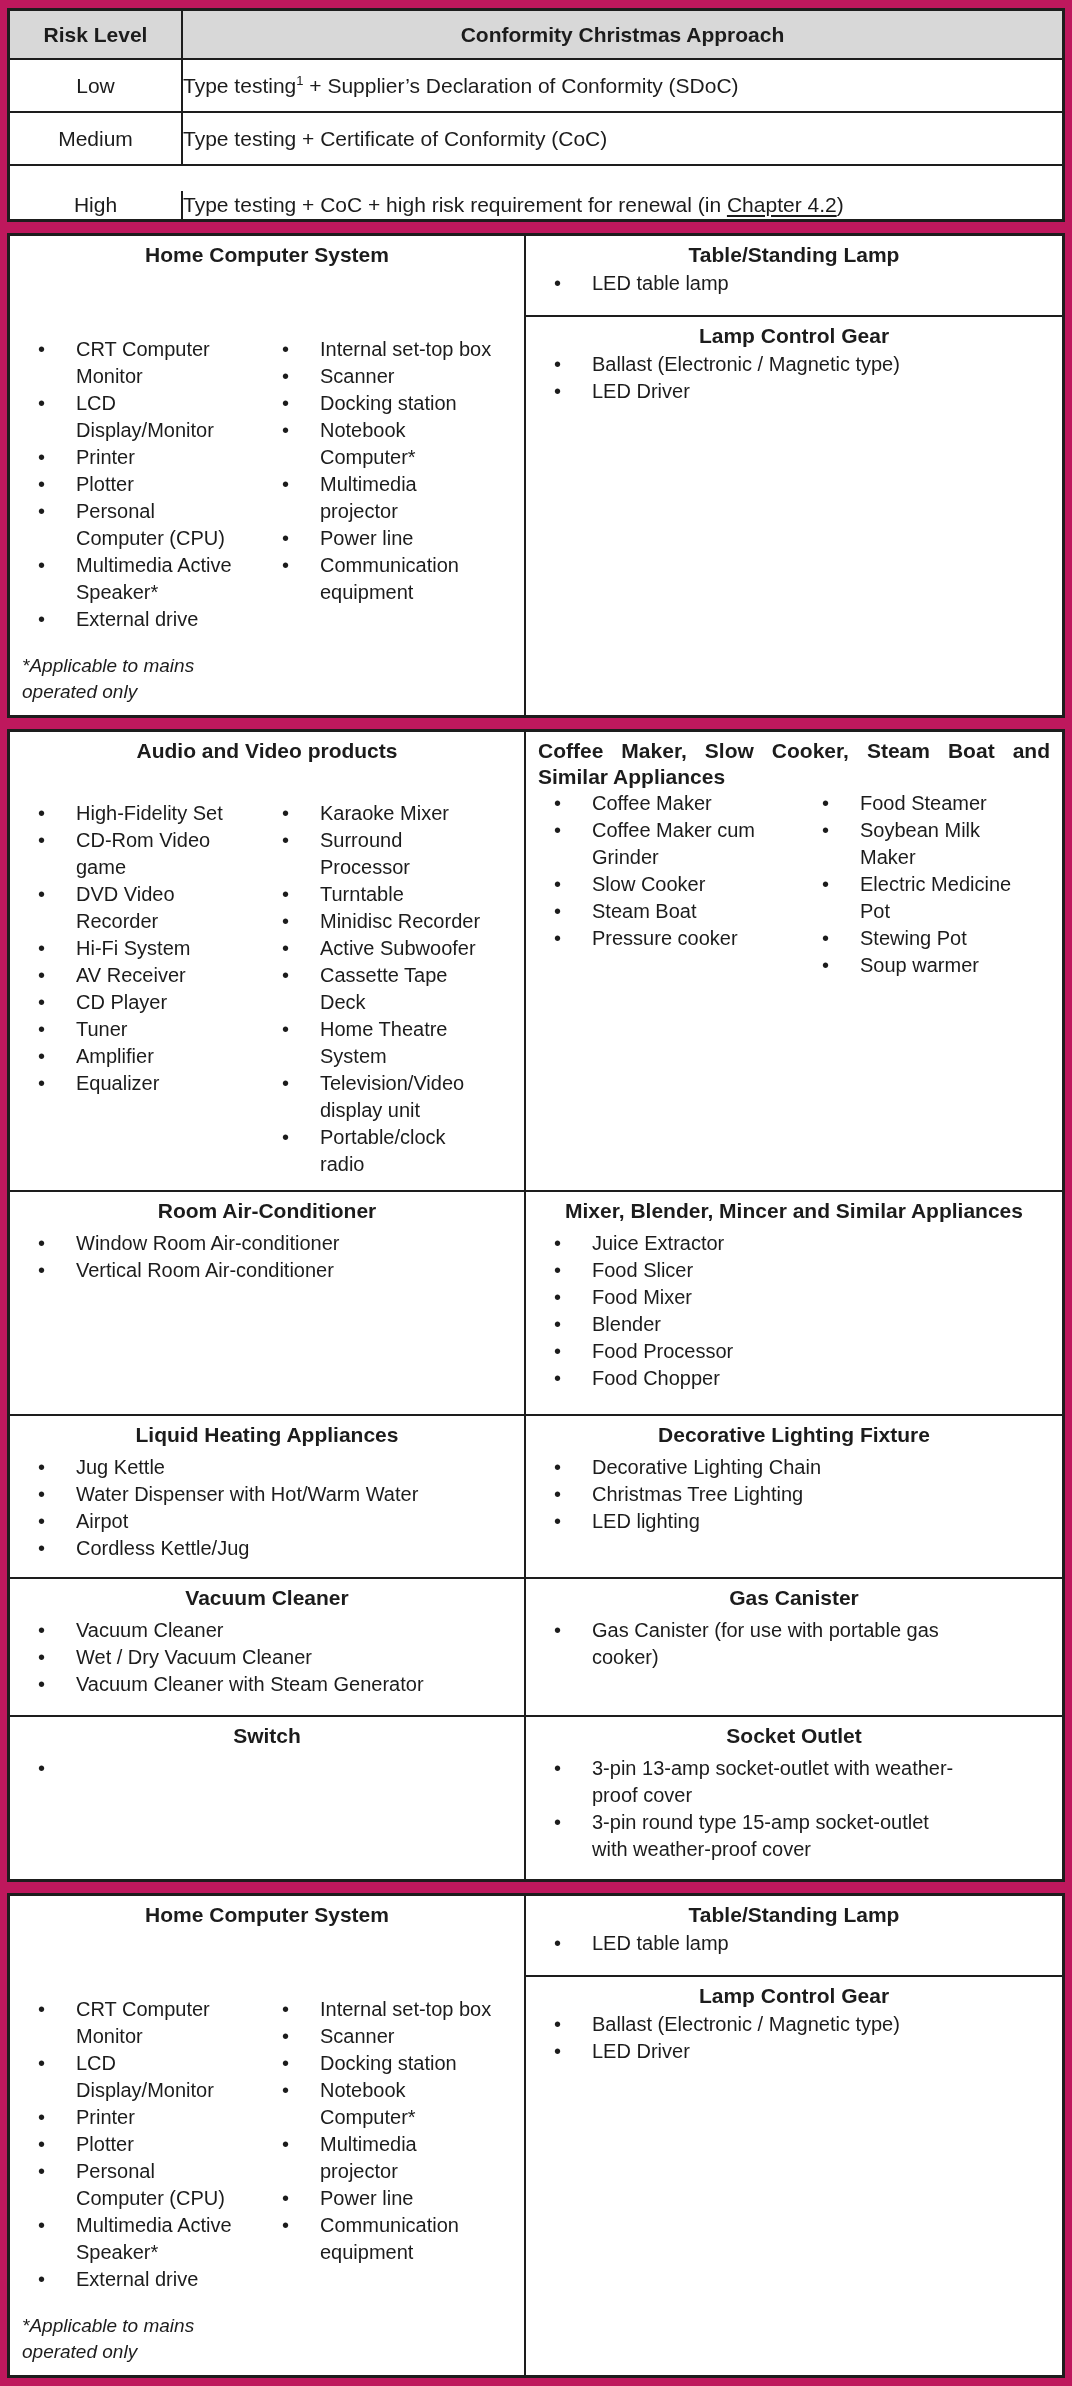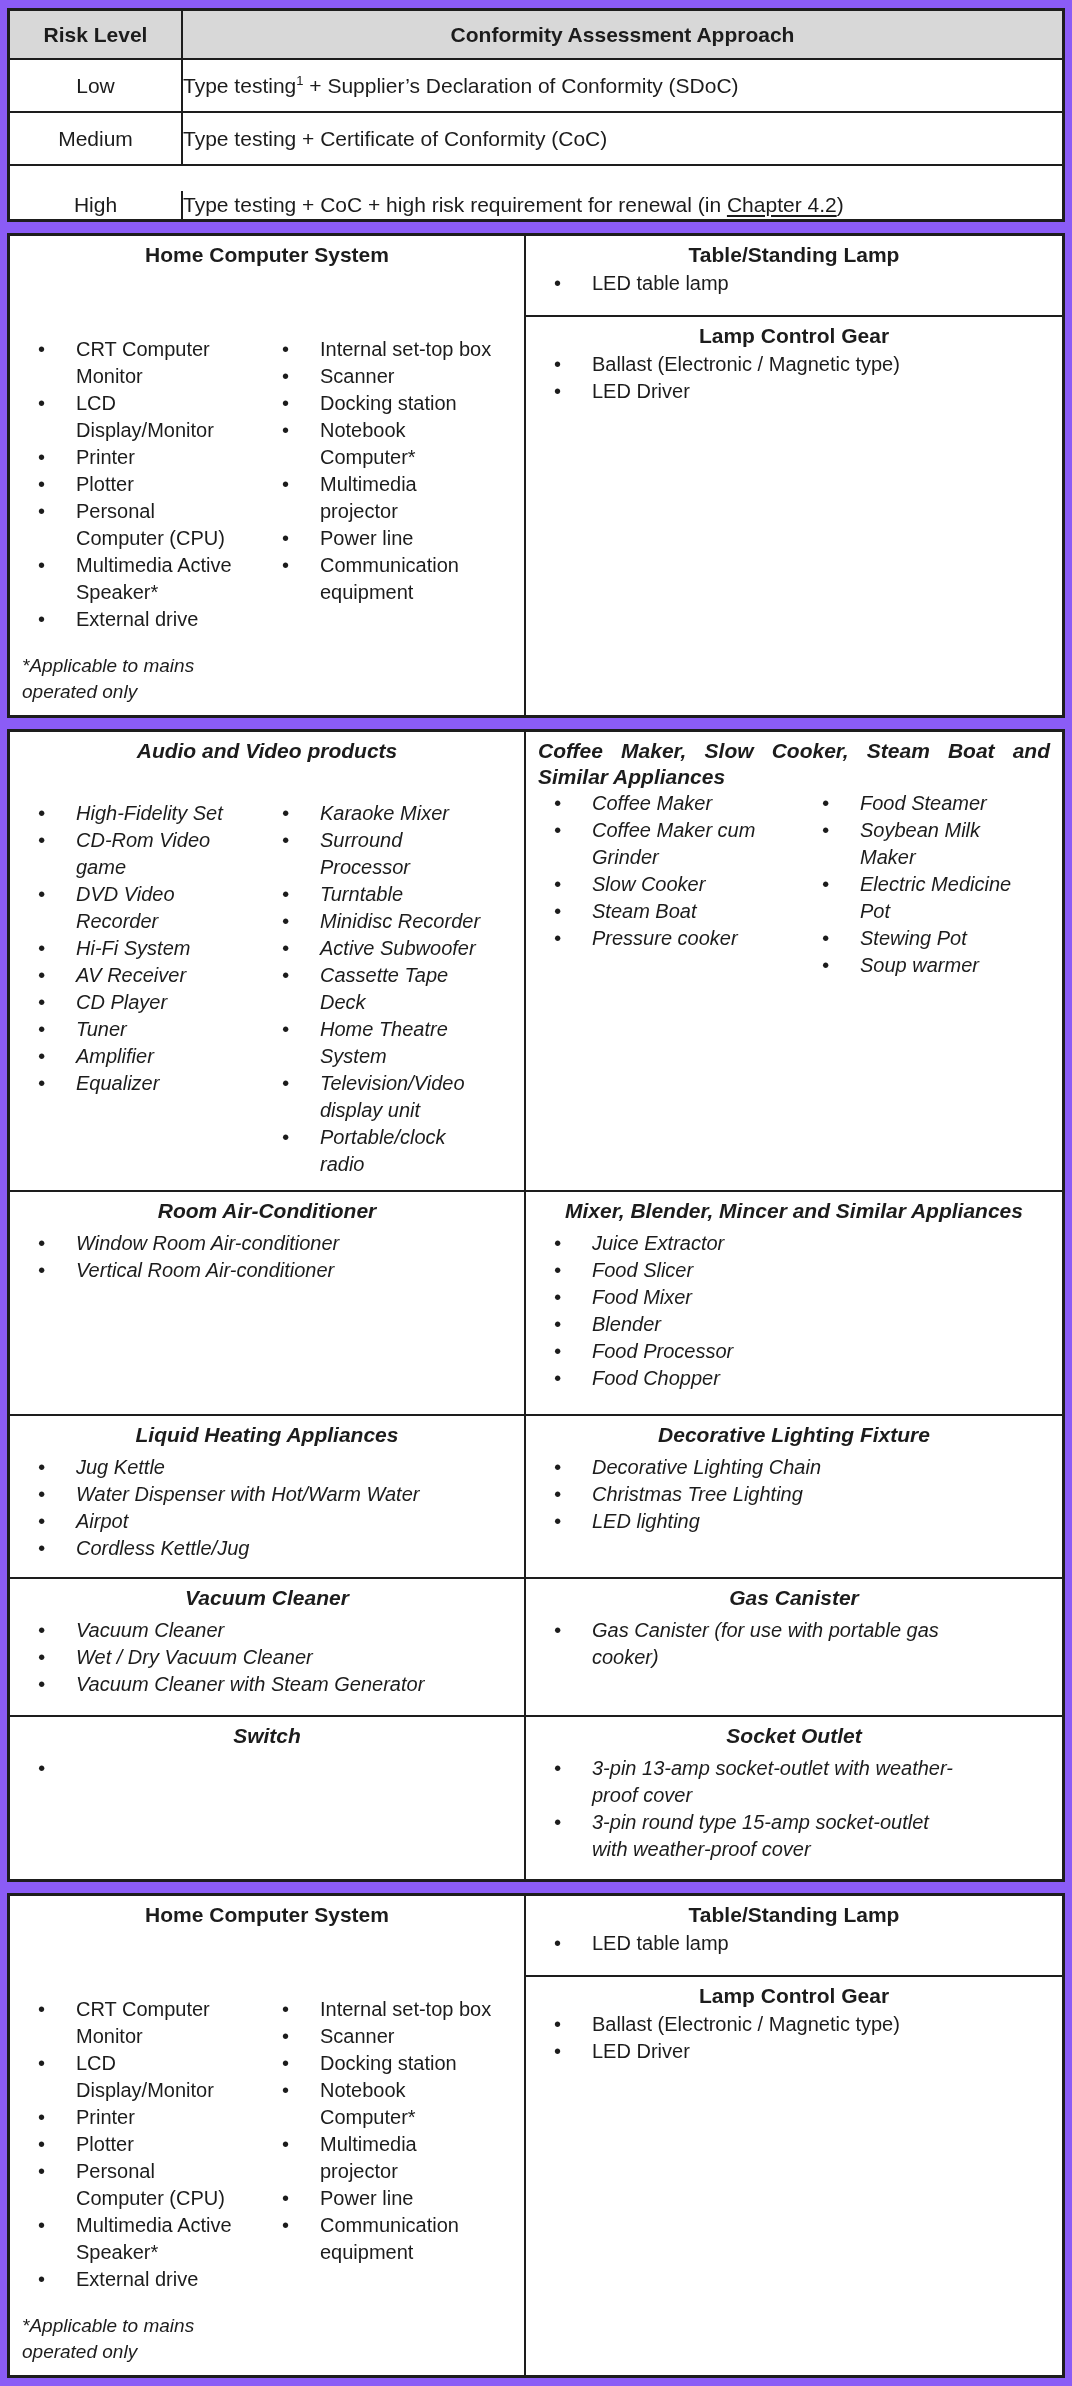--- a/index.html
+++ b/index.html
@@ -1,34 +1,34 @@
 <!DOCTYPE html>
 <html><head>
 <meta charset="utf-8">
 <style>
   html,body{margin:0;padding:0;background:#ffffff;}
-  .page{position:relative;width:1072px;height:2386px;background:#8b5cf6;
+  .page{position:relative;width:1072px;height:2386px;background:#be185d;
         font-family:"Liberation Sans","DejaVu Sans",sans-serif;color:#1c1c1c;overflow:hidden;}
   .tbl{position:absolute;left:7px;width:1058px;display:grid;
        border:3px solid #1d1d1d;box-sizing:border-box;background:#fff;}
   
   #risk-table{top:8px;height:214px;grid-template-columns:173px 1fr;
               grid-template-rows:49px 1fr 1fr 1fr;font-size:21px;}
   .rt-cell{border-bottom:2px solid #1d1d1d;display:flex;align-items:center;box-sizing:border-box;}
   .rt-col1{border-right:2px solid #1d1d1d;justify-content:center;text-align:center;}
   .rt-head{background:#d8d8d8;font-weight:bold;justify-content:center;}
   .rt-app{}
   .rt-last{border-bottom:none;margin-top:25px;}
   sup{font-size:13px;line-height:0;vertical-align:super;}
   .u{text-decoration:underline;text-underline-offset:3px;}
   
   .two-col{grid-template-columns:516px 1fr;}
   .comp{grid-template-rows:81px 1fr;}
   #computer-top{top:233px;height:485px;}
-  #appliances{top:729px;height:1153px;grid-template-rows:460px 224px 163px 138px 1fr;font-style:italic;}
+  #appliances{top:729px;height:1153px;grid-template-rows:460px 224px 163px 138px 1fr;}
   #computer-bottom{top:1893px;height:485px;}
   .cell{box-sizing:border-box;padding:6px 12px 8px 12px;overflow:hidden;}
   .b-r{border-right:2px solid #1d1d1d;}
   .b-b{border-bottom:2px solid #1d1d1d;}
   .span2{grid-row:span 2;}
   .title{font-size:21px;font-weight:bold;line-height:26px;text-align:center;}
   .jt{text-align:justify;}
   .list{margin-top:6px;}
   .mt2{margin-top:2px;}
   .mt68{margin-top:68px;}
@@ -46,21 +46,21 @@
   .w375 .txt{max-width:375px;}
   .footnote{margin-top:20px;font-size:19px;font-style:italic;line-height:26px;max-width:225px;}
 </style>
 </head>
 <body>
 
 <div class="page">
 
   <div class="tbl" id="risk-table">
     <div class="rt-cell rt-col1 rt-head">Risk Level</div>
-    <div class="rt-cell rt-head">Conformity Assessment Approach</div>
+    <div class="rt-cell rt-head">Conformity Christmas Approach</div>
 
     <div class="rt-cell rt-col1">Low</div>
     <div class="rt-cell rt-app">
       <div><span>Type testing</span><sup>1</sup><span> + Supplier’s Declaration of Conformity (SDoC)</span></div>
     </div>
 
     <div class="rt-cell rt-col1">Medium</div>
     <div class="rt-cell rt-app">Type testing + Certificate of Conformity (CoC)</div>
 
     <div class="rt-cell rt-col1 rt-last">High</div>

